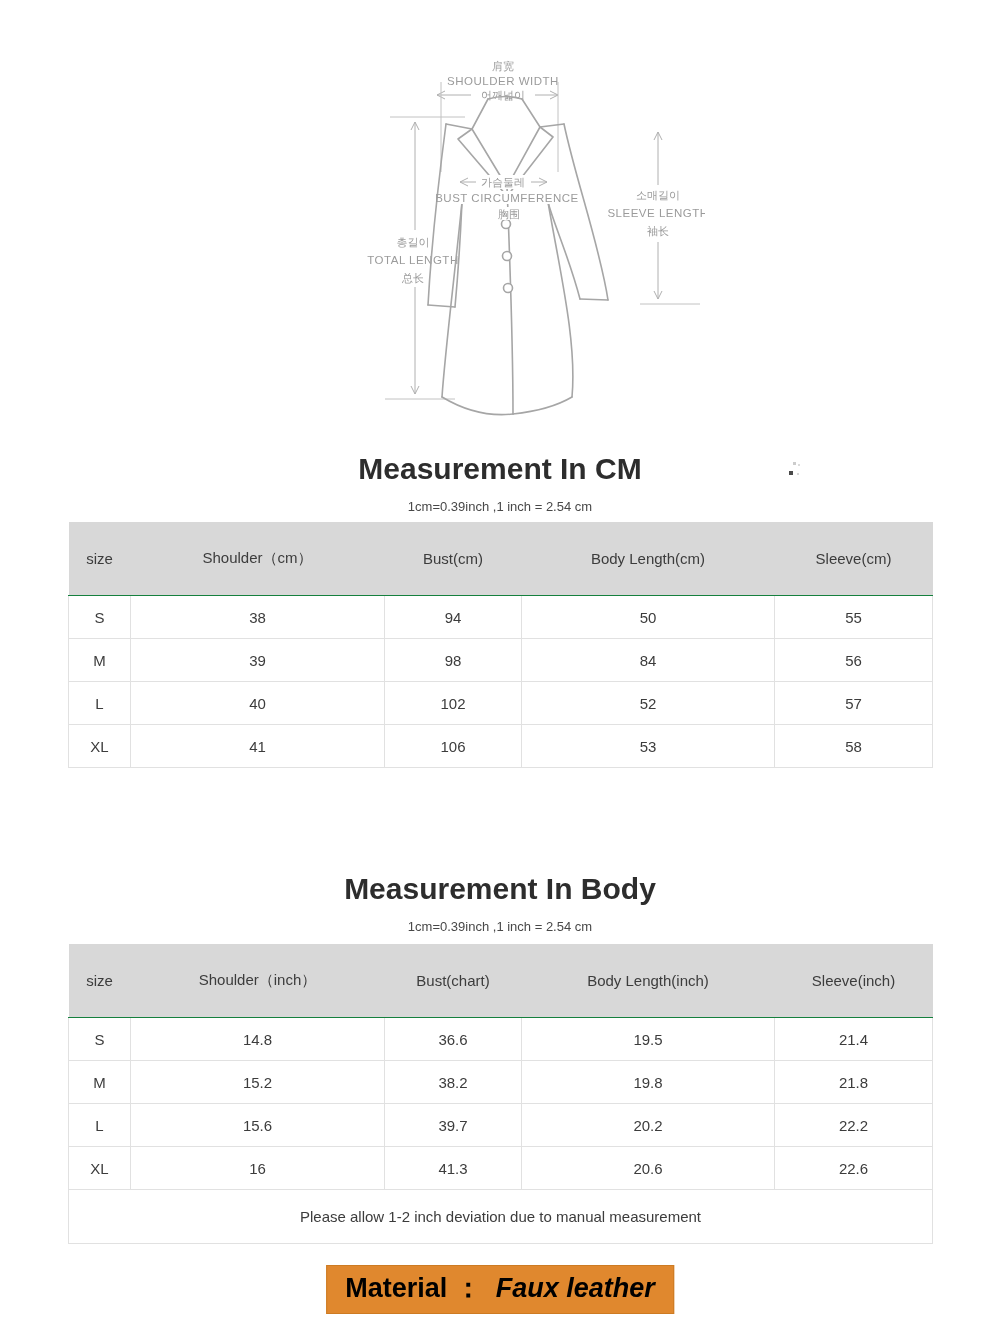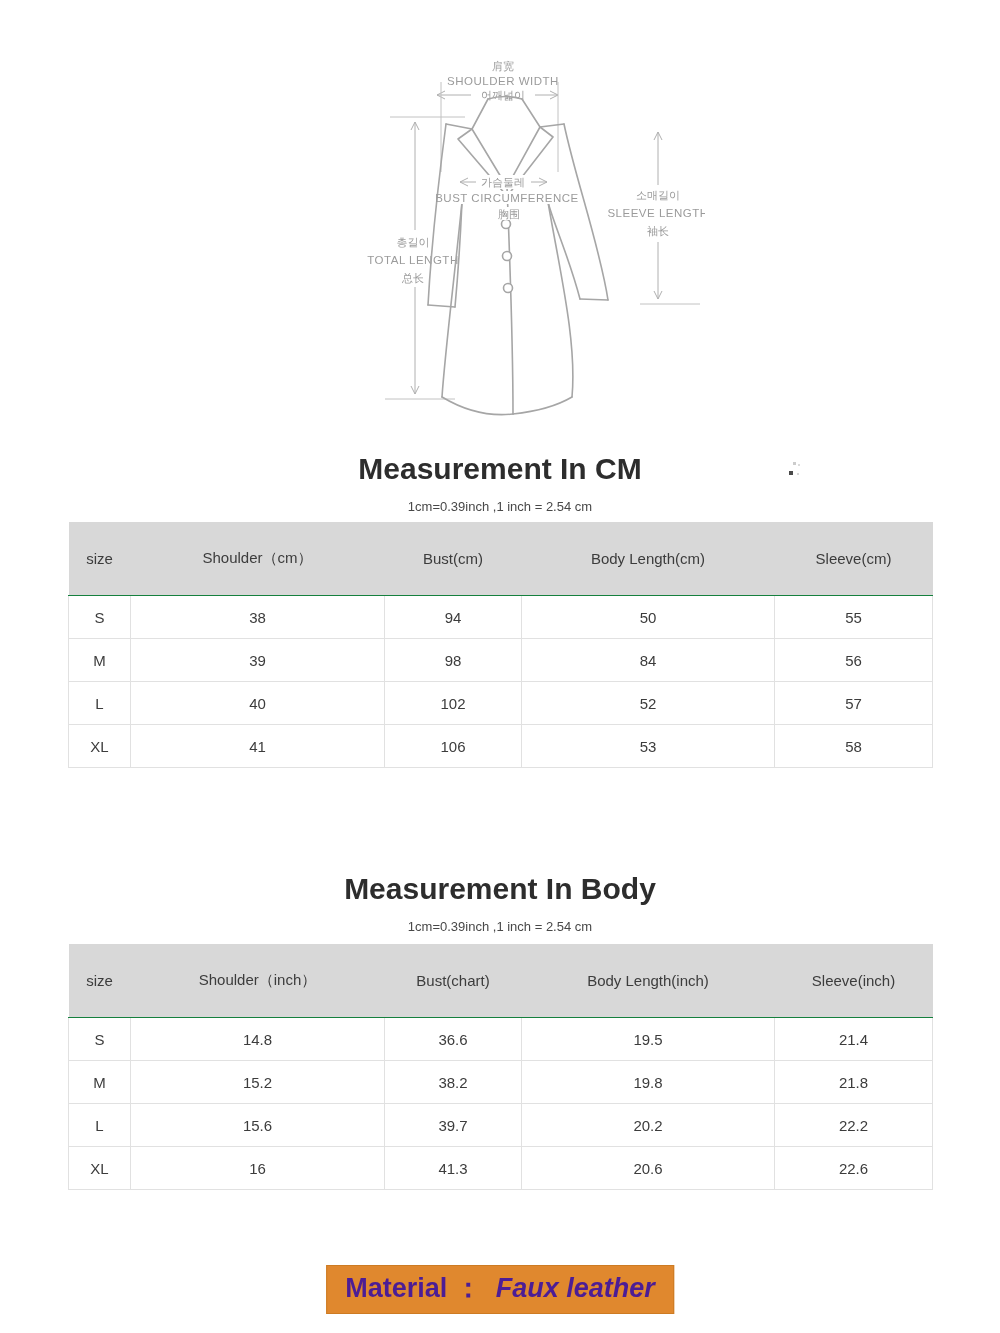--- a/index.html
+++ b/index.html
@@ -27,21 +27,21 @@
   table.size-table td{
     border:1px solid #e1e1e1;font-size:15px;color:#3c3c3c;
     height:40px;text-align:center;background:#fff;
   }
   table.size-table td.note-cell{height:auto;padding:13px 8px;line-height:27px;font-size:15px;}
   
   #material-bar{
     top:1265px;left:500px;transform:translateX(-50%);
     background:#e0882e;border:1px solid #cd7b23;
     padding:4px 18px 7px 18px;white-space:nowrap;
-    font-size:27px;font-weight:bold;color:#4c1d95;
+    font-size:27px;font-weight:bold;color:#000000;
   }
   #material-bar .material-value{font-style:italic;margin-left:14px;}
   
   #smudge{left:788px;top:462px;width:14px;height:16px;}
   #smudge i{position:absolute;background:#9a9a9a;}
 </style>
 </head>
 <body>
 
 <svg id="coat-diagram" class="abs" viewBox="0 0 350 378">
@@ -225,20 +225,25 @@
         <td>20.2</td>
         <td>22.2</td>
       </tr>
       <tr>
         <td>XL</td>
         <td>16</td>
         <td>41.3</td>
         <td>20.6</td>
         <td>22.6</td>
       </tr>
+      <tr>
+        <td colspan="5" class="note-cell">
+          <div>Please allow 1-2 inch deviation due to manual measurement</div>
+        </td>
+      </tr>
     </tbody>
 </table>
 
 <div id="material-bar" class="abs" style="background: rgb(224, 136, 46);">
   <span class="material-label">Material ：</span><span class="material-value">Faux leather</span>
 </div>
 
 <div id="smudge" class="abs">
   <i style="left:5px;top:0;width:3px;height:3px;opacity:.5"></i>
   <i style="left:10px;top:2px;width:2px;height:2px;opacity:.35"></i>

